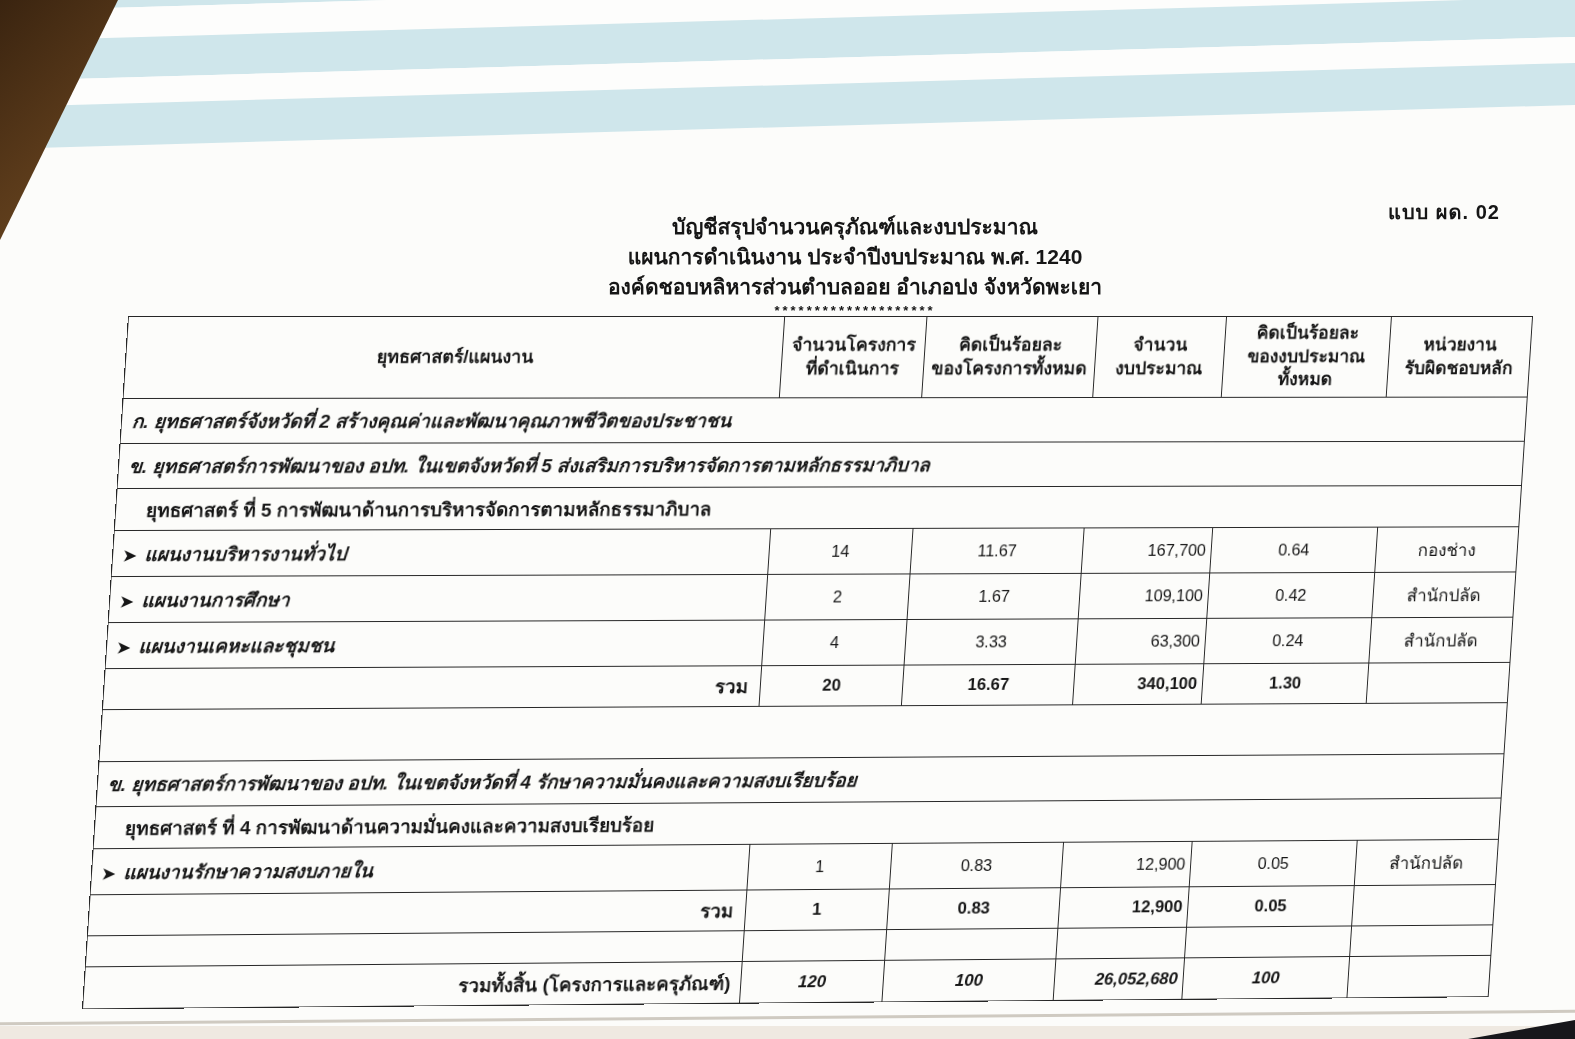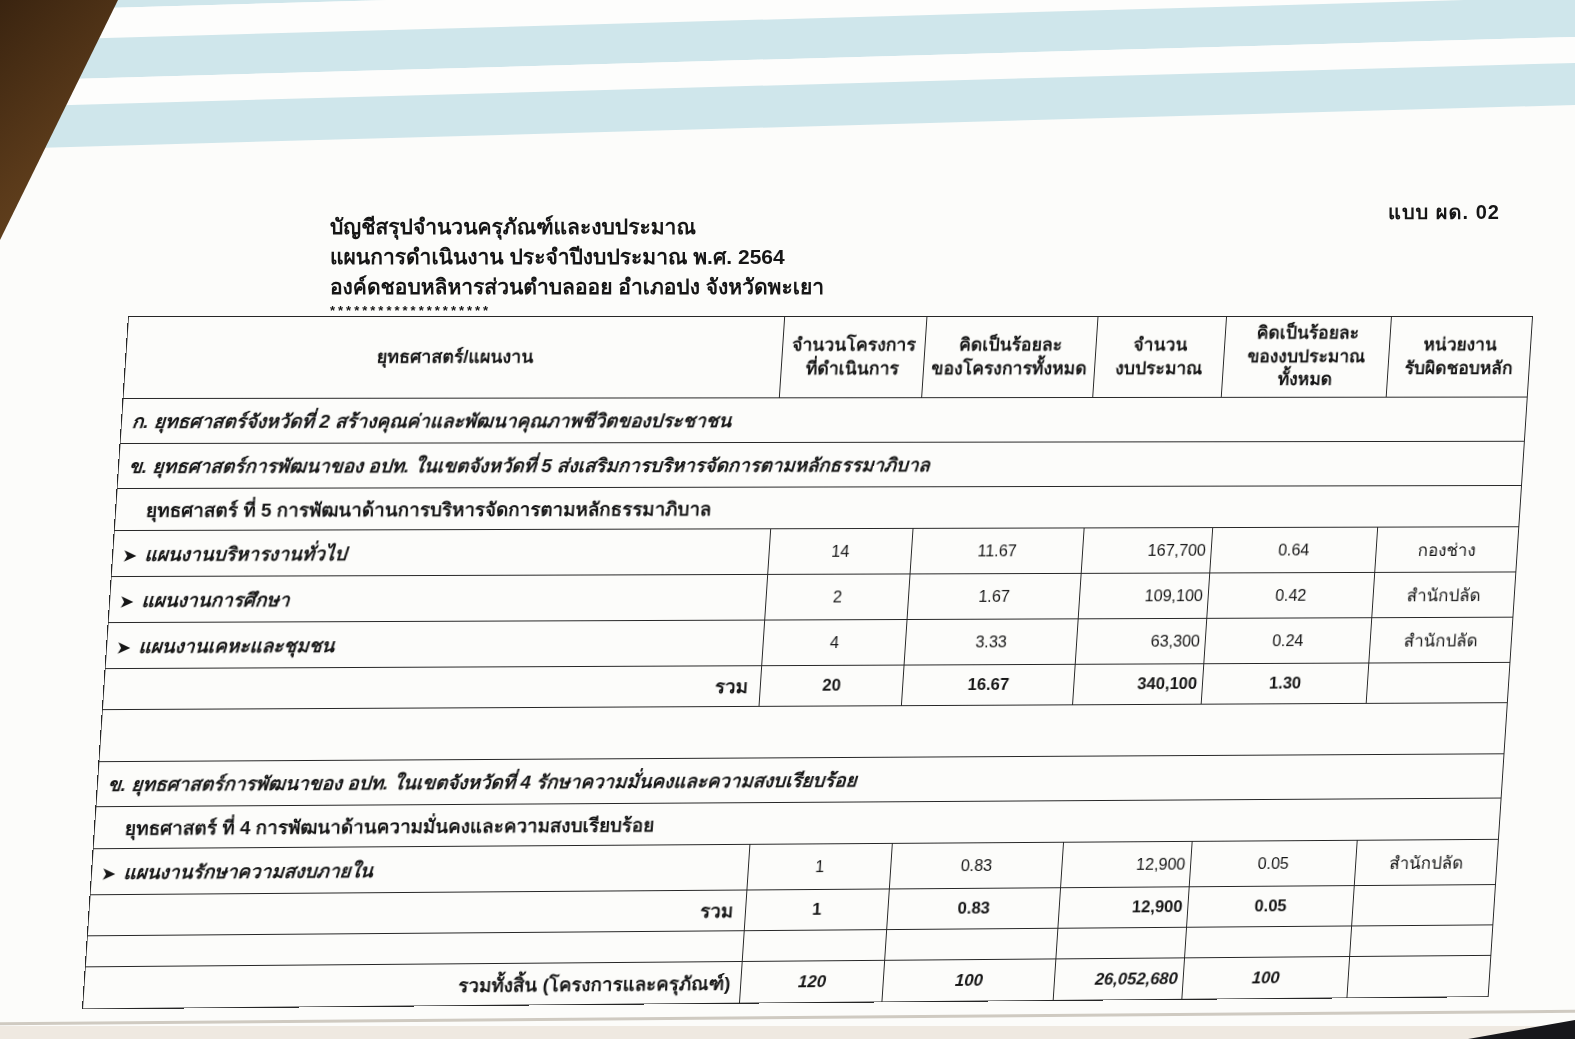--- a/index.html
+++ b/index.html
@@ -40,21 +40,21 @@
   .dark-wedge {
     position:absolute; left:1468px; top:1018px; width:107px; height:21px;
     background:#17171b; clip-path:polygon(0 100%, 100% 10%, 100% 100%);
   }
 
   .form-code {
     position:absolute; left:1388px; top:196px;
     font-size:20px; font-weight:bold; letter-spacing:1px;
   }
 
-  .title-block { position:absolute; left:330px; top:212px; width:1050px; text-align:left; }
+  .title-block { position:absolute; left:330px; top:212px; width:1050px; text-align:center; }
   .title-line { font-size:21px; font-weight:bold; line-height:30px; }
   .title-divider { font-size:13px; font-weight:bold; letter-spacing:3px; margin-top:1px; }
 
   .table-wrap {
     position:absolute; left:128px; top:316px; width:1432px;
     transform:perspective(2500px) rotateY(1.8deg) skewX(-3.8deg);
     transform-origin:left top;
   }
   table { border-collapse:collapse; width:1430px; table-layout:fixed; }
   td { border:1.6px solid #262626; padding:0 6px; vertical-align:middle; overflow:hidden; }
@@ -95,21 +95,21 @@
     <div class="stripe white s4"></div>
     <div class="stripe blue s5"></div>
   </div>
 
   <div class="wood"></div>
 
   <div class="form-code">แบบ ผด. 02</div>
 
   <div class="title-block">
     <div class="title-line">บัญชีสรุปจำนวนครุภัณฑ์และงบประมาณ</div>
-    <div class="title-line">แผนการดำเนินงาน ประจำปีงบประมาณ พ.ศ. 2564</div>
+    <div class="title-line">แผนการดำเนินงาน ประจำปีงบประมาณ พ.ศ. 1240</div>
     <div class="title-line">องค์ดชอบหลิหารส่วนตำบลออย อำเภอปง จังหวัดพะเยา</div>
     <div class="title-divider">********************</div>
   </div>
 
   <div class="table-wrap">
     <table>
       <colgroup>
         <col style="width:662px">
           <col style="width:145px">
           <col style="width:175px">

